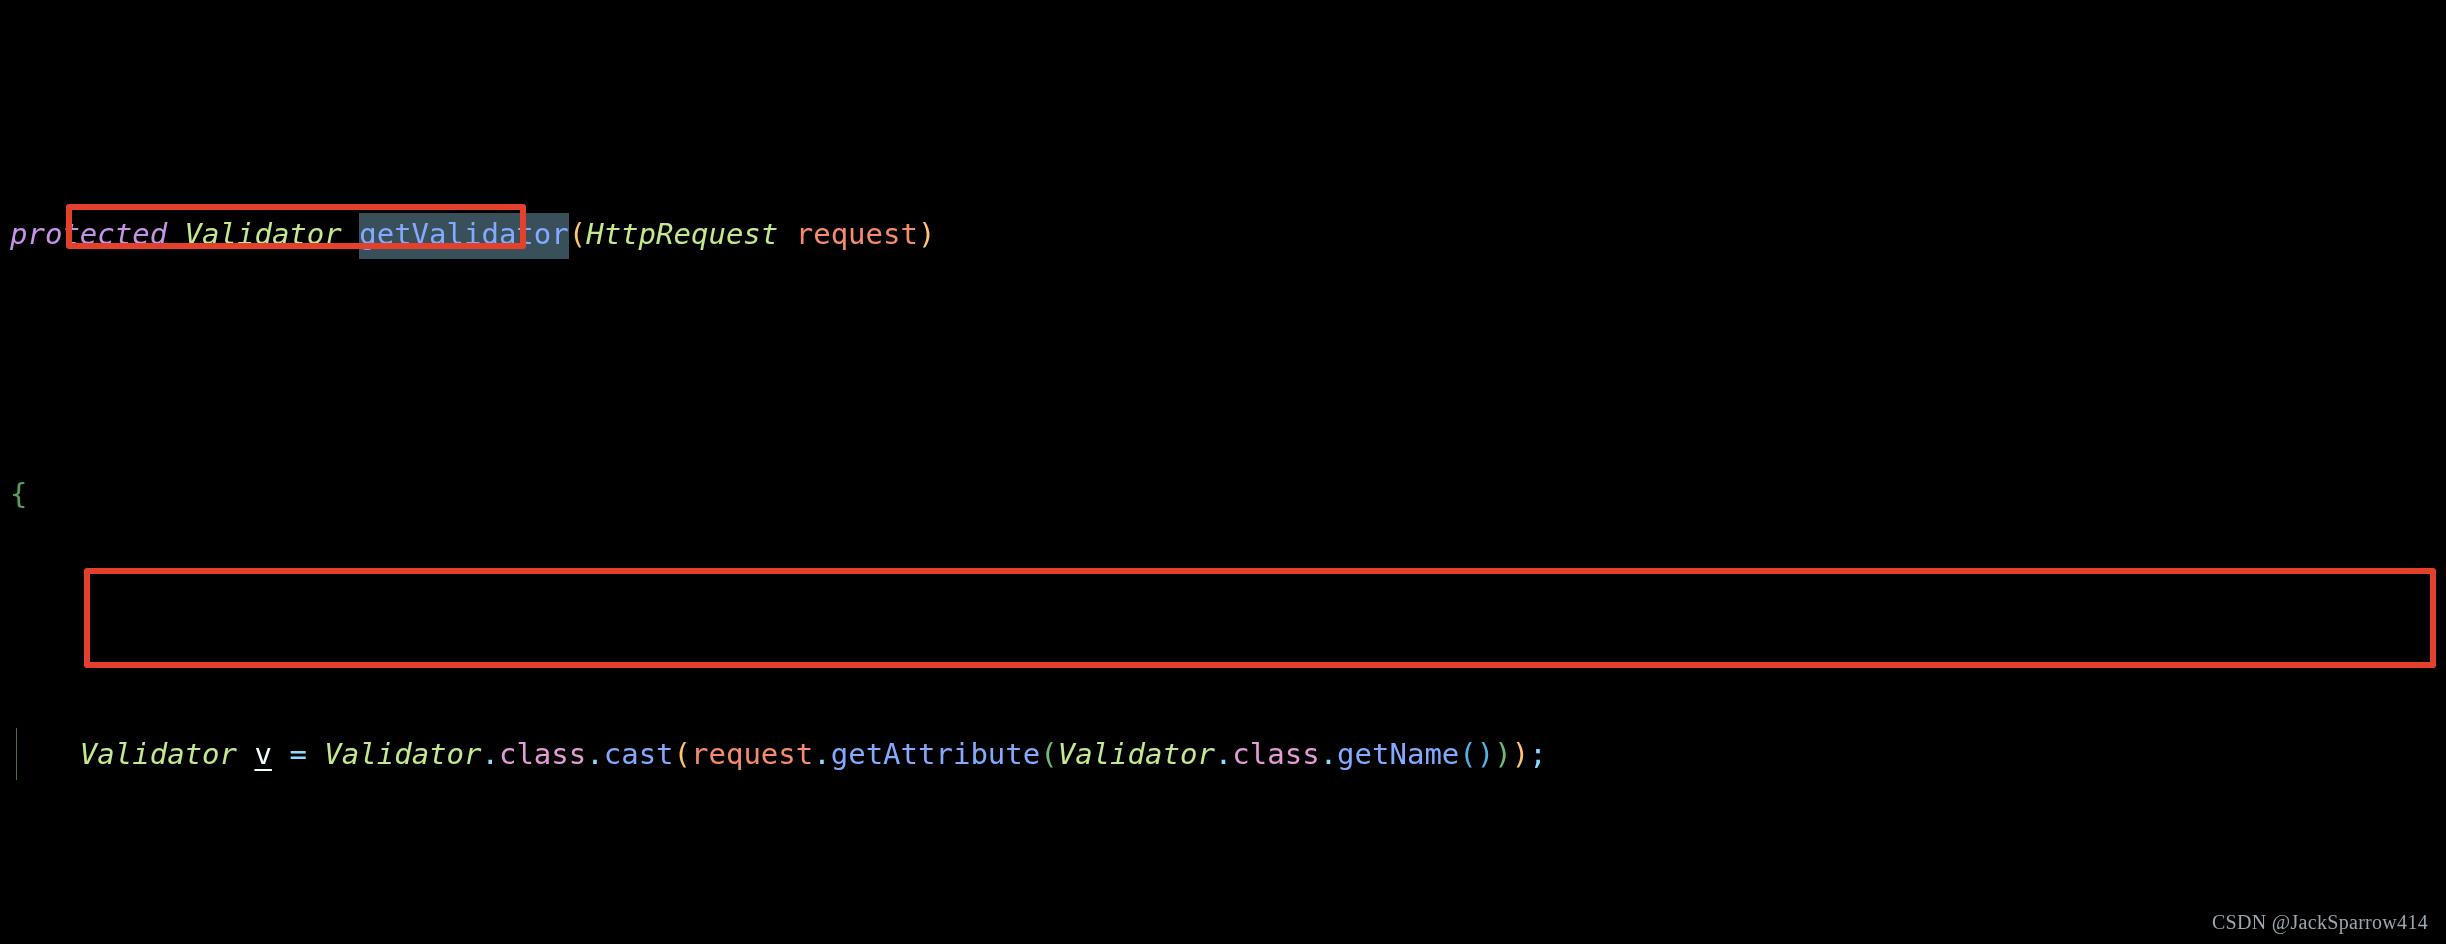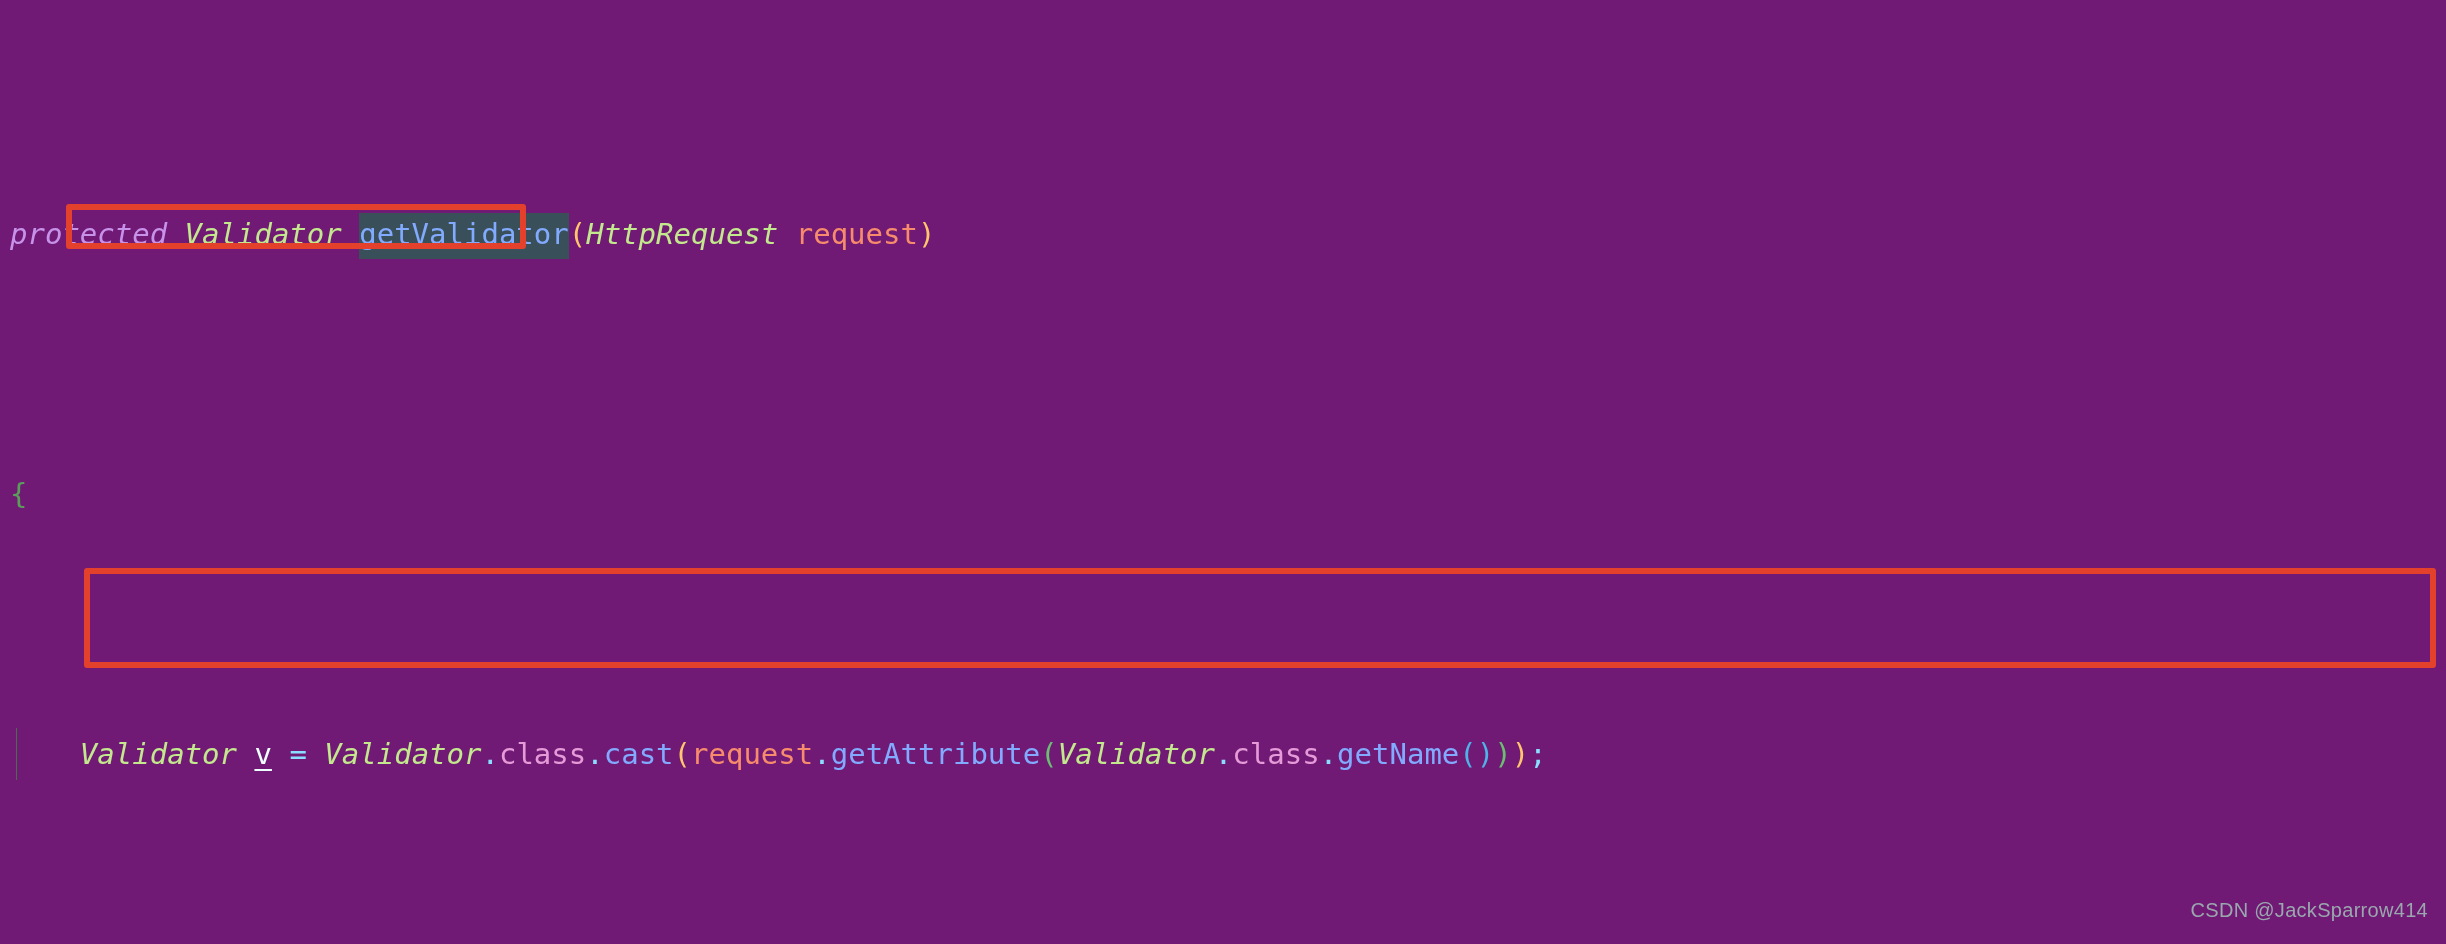--- a/index.html
+++ b/index.html
@@ -11,21 +11,21 @@
     width: 2446px;
     height: 944px;
     overflow: hidden;
     font-family: "DejaVu Sans Mono", "Liberation Mono", monospace;
   }
 
   #editor {
     position: relative;
     width: 2446px;
     height: 944px;
-    background: #701a75;
+    background: #000000;
   }
 
   
   .code {
     position: absolute;
     left: 0;
     top: 0;
     width: 2446px;
     height: 944px;
     font-size: 29px;
@@ -85,23 +85,23 @@
     pointer-events: none;
     box-sizing: border-box;
   }
   #redbox-1 { left: 66px;  top: 204px; width: 460px; height: 45px; }
   #redbox-2 { left: 84px;  top: 568px; width: 2352px; height: 100px; }
 
   
   .watermark {
     position: absolute;
     right: 18px;
-    bottom: 22px;
+    bottom: 10px;
     color: #9aa7ae;
-    font-family: Liberation Sans, sans-serif;
+    font-family: Liberation Serif, serif;
     font-size: 20px;
     letter-spacing: 0.3px;
     margin-top: 25px;
   }
 </style>
 </head>
 <body>
 
 <div id="editor">
 

